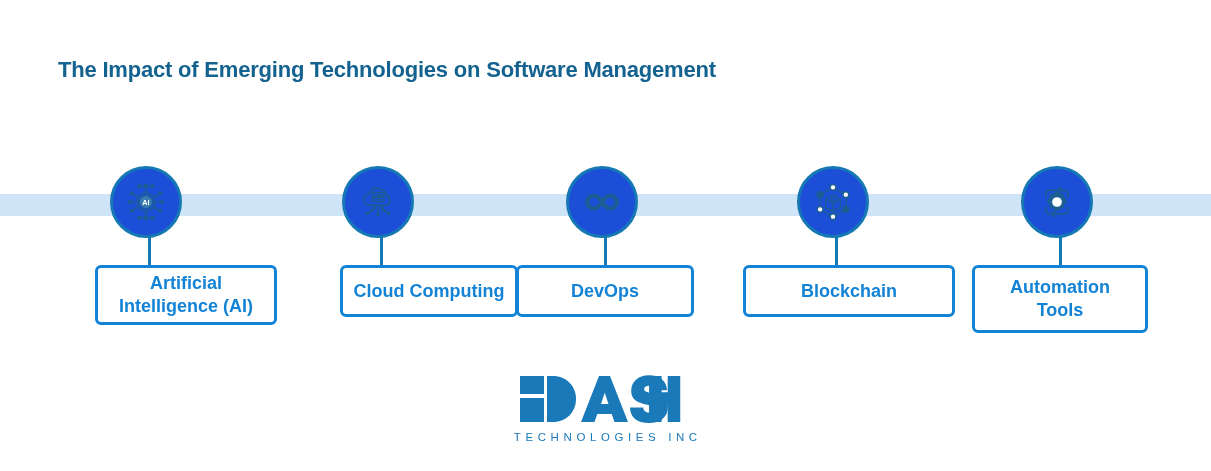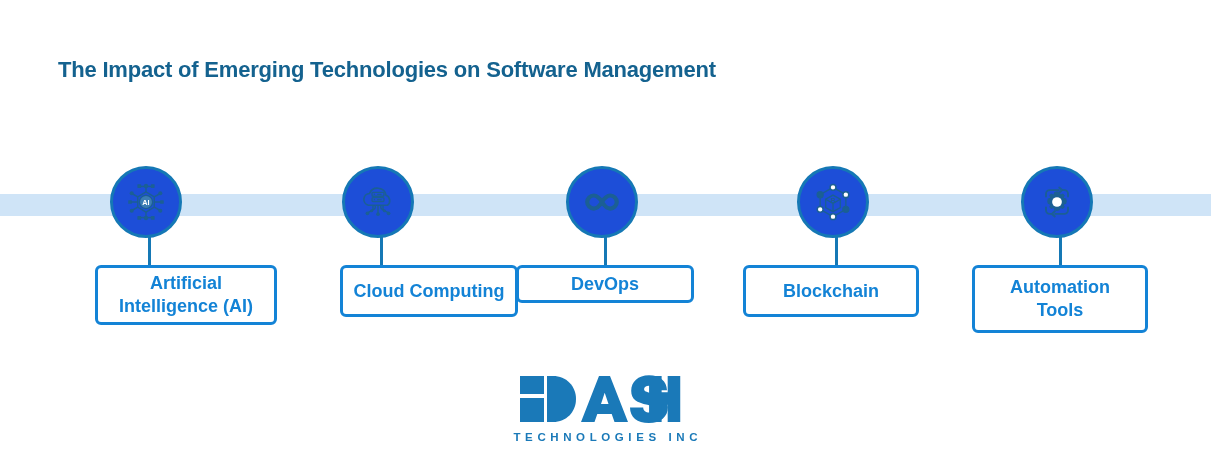--- a/index.html
+++ b/index.html
@@ -92,40 +92,40 @@
     font-weight: bold;
     text-align: center;
     line-height: 23px;
     padding: 0 10px;
     white-space: pre-line;
   }
 
   
   .box-w1 { left: -91px; width: 182px; height: 60px; margin-left: 37px; }
   .box-w2 { left: -89px; width: 178px; height: 52px; margin-left: 48px; }
-  .box-w3 { left: -89px; width: 178px; height: 38px; }
-  .box-w4 { left: -93px; width: 176px; height: 52px; }
+  .box-w3 { left: -89px; width: 178px; height: 52px; }
+  .box-w4 { left: -93px; width: 212px; height: 52px; }
   .box-w5 { left: -88px; width: 176px; height: 68px; }
 
   
   #brand-logo {
     position: absolute;
     left: 0;
     top: 374px;
     width: 1211px;
     display: flex;
     flex-direction: column;
     align-items: center;
   }
   #brand-wordmark { display: block; }
   #brand-tagline {
     margin-top: 3px;
     color: #1a79b8;
     font-size: 11.5px;
-    font-weight: bold;
+    font-weight: normal;
     letter-spacing: 4.6px;
     text-indent: 4.6px;
   }
 </style>
 </head>
 <body>
 
 <div id="infographic-title">The Impact of Emerging Technologies on Software Management</div>
 
 <div id="timeline-band"></div>

